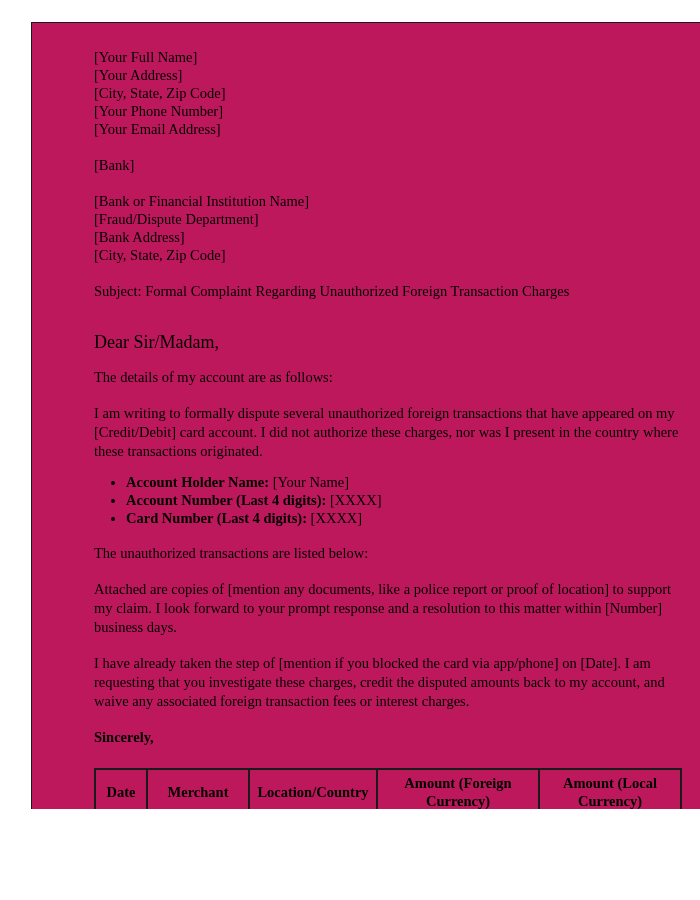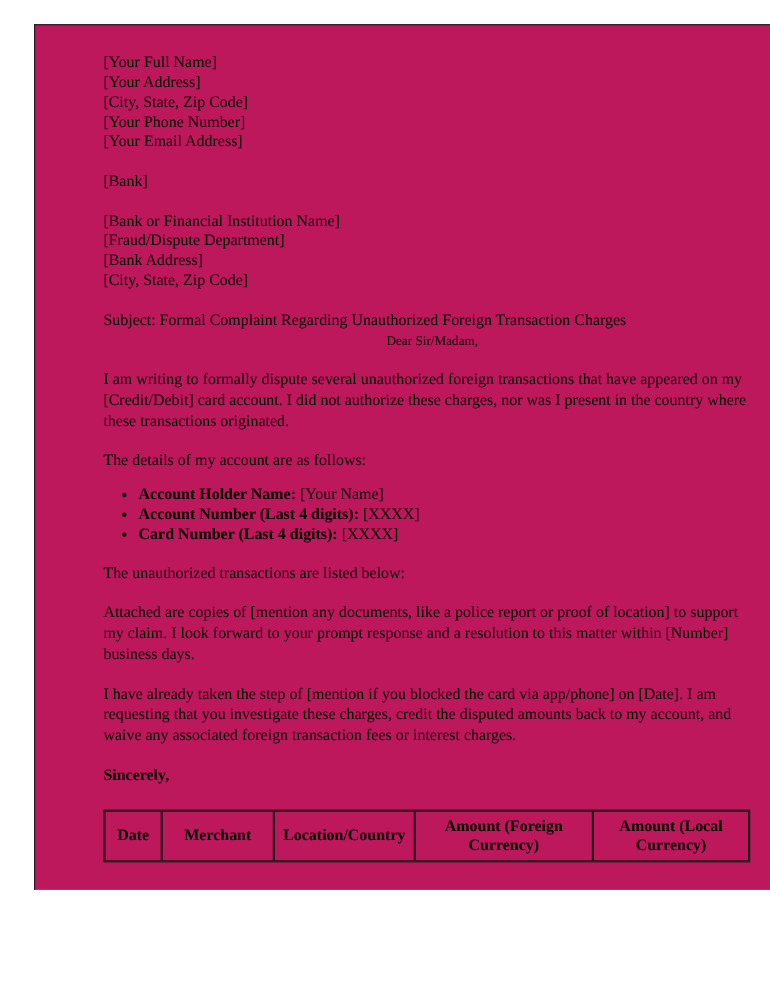--- a/index.html
+++ b/index.html
@@ -43,24 +43,23 @@
   }
   .gap-sm { height: 18px; }
 
   .subject {
     font-weight: normal;
     font-size: 14.5px;
     line-height: 18px;
     margin-top: 18px;
   }
   .salutation {
-    font-size: 12px;
+    font-size: 18px;
     line-height: 18px;
-    margin-top: 1px;
-    text-align: center;
+    margin-top: 33px;
   }
   p.para {
     font-size: 14.5px;
     line-height: 19px;
     margin: 17px 0 0 0;
     text-align: left;
   }
 
   ul.detail-list {
     margin: 12px 0 16px 0;
@@ -135,23 +134,23 @@
 
     <div class="addr-block">[Bank or Financial Institution Name]
 [Fraud/Dispute Department]
 [Bank Address]
 [City, State, Zip Code]</div>
 
     <div class="subject">Subject: Formal Complaint Regarding Unauthorized Foreign Transaction Charges</div>
 
     <div class="salutation">Dear Sir/Madam,</div>
 
+    <p class="para">The details of my account are as follows:</p>
+
     <p class="para">I am writing to formally dispute several unauthorized foreign transactions that have appeared on my [Credit/Debit] card account. I did not authorize these charges, nor was I present in the country where these transactions originated.</p>
-
-    <p class="para">The details of my account are as follows:</p>
 
     <ul class="detail-list">
       <li>
         <span class="lbl">Account Holder Name:</span>
         <span class="val">[Your Name]</span>
       </li>
       <li>
         <span class="lbl">Account Number (Last 4 digits):</span>
         <span class="val">[XXXX]</span>
       </li>

